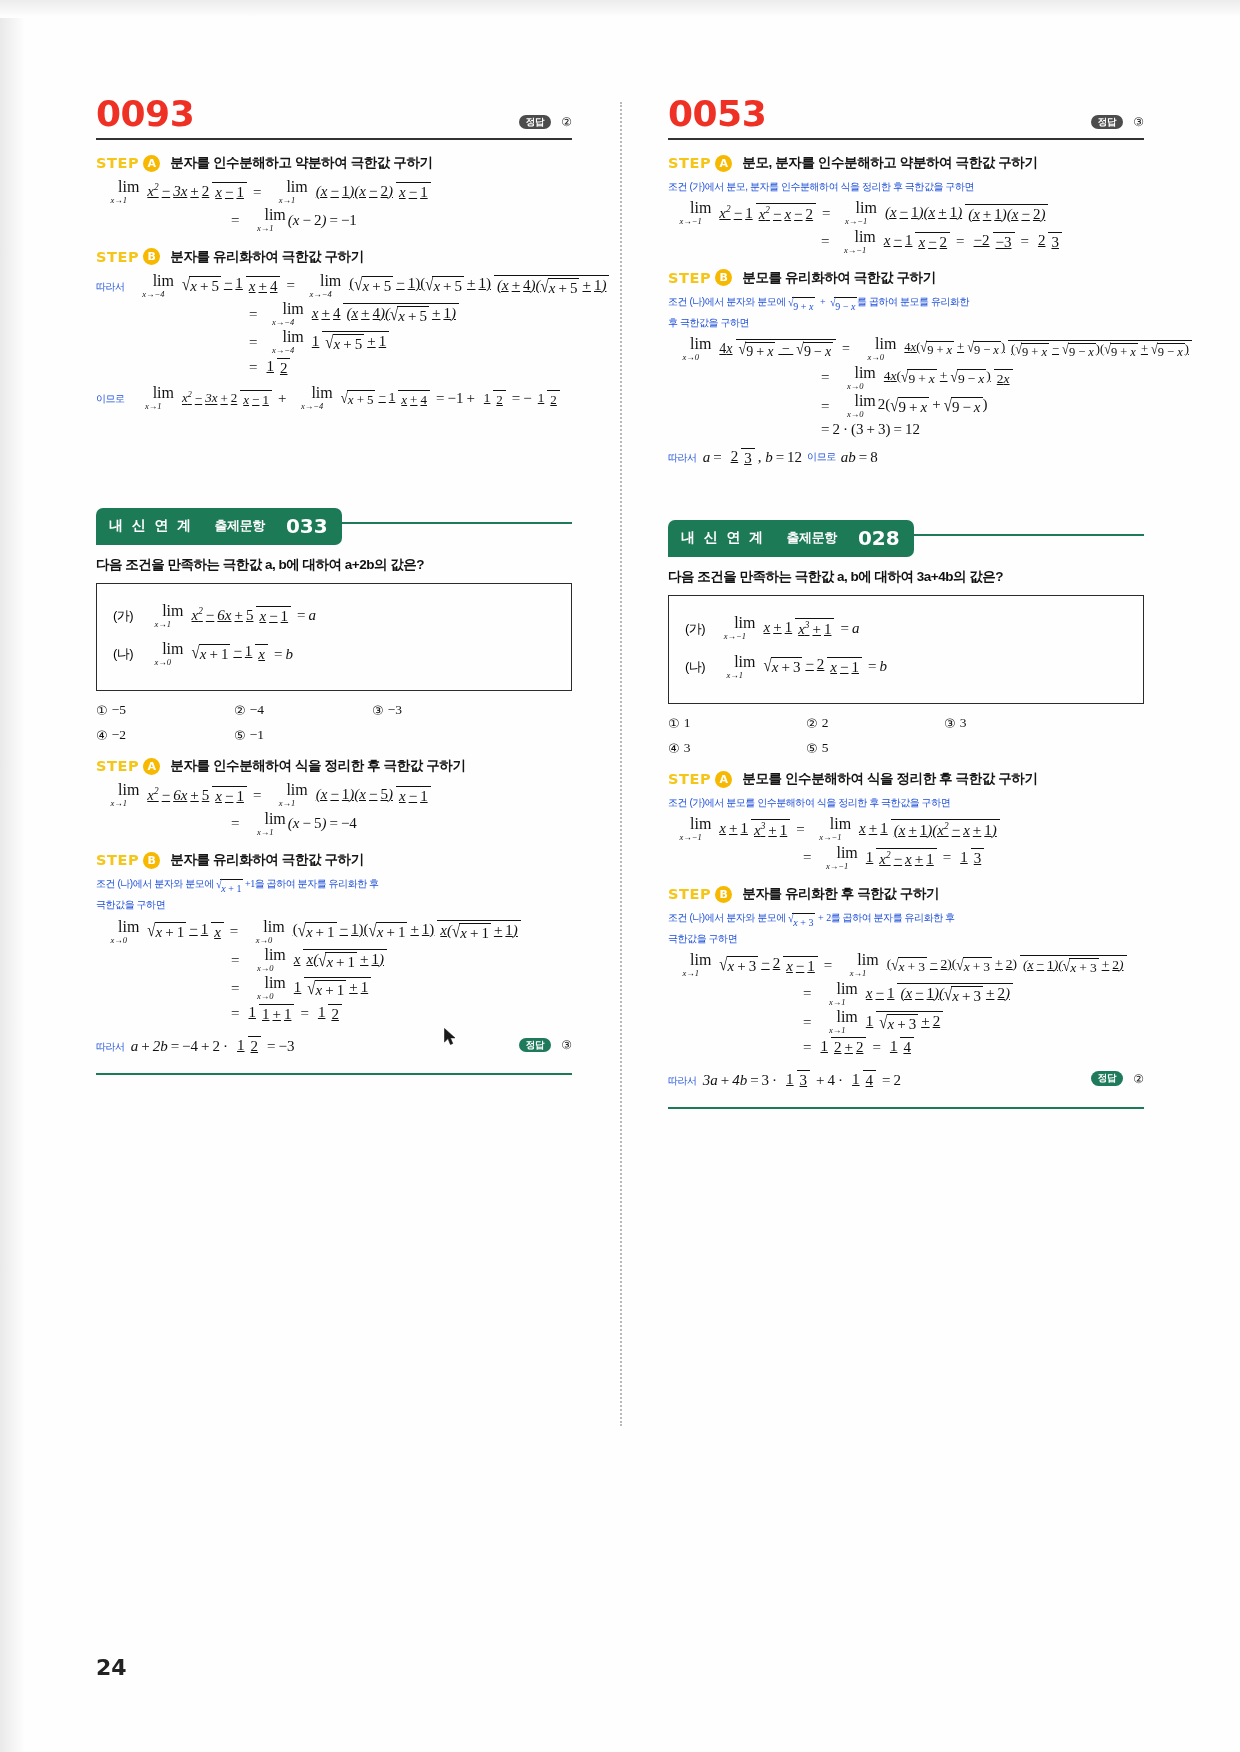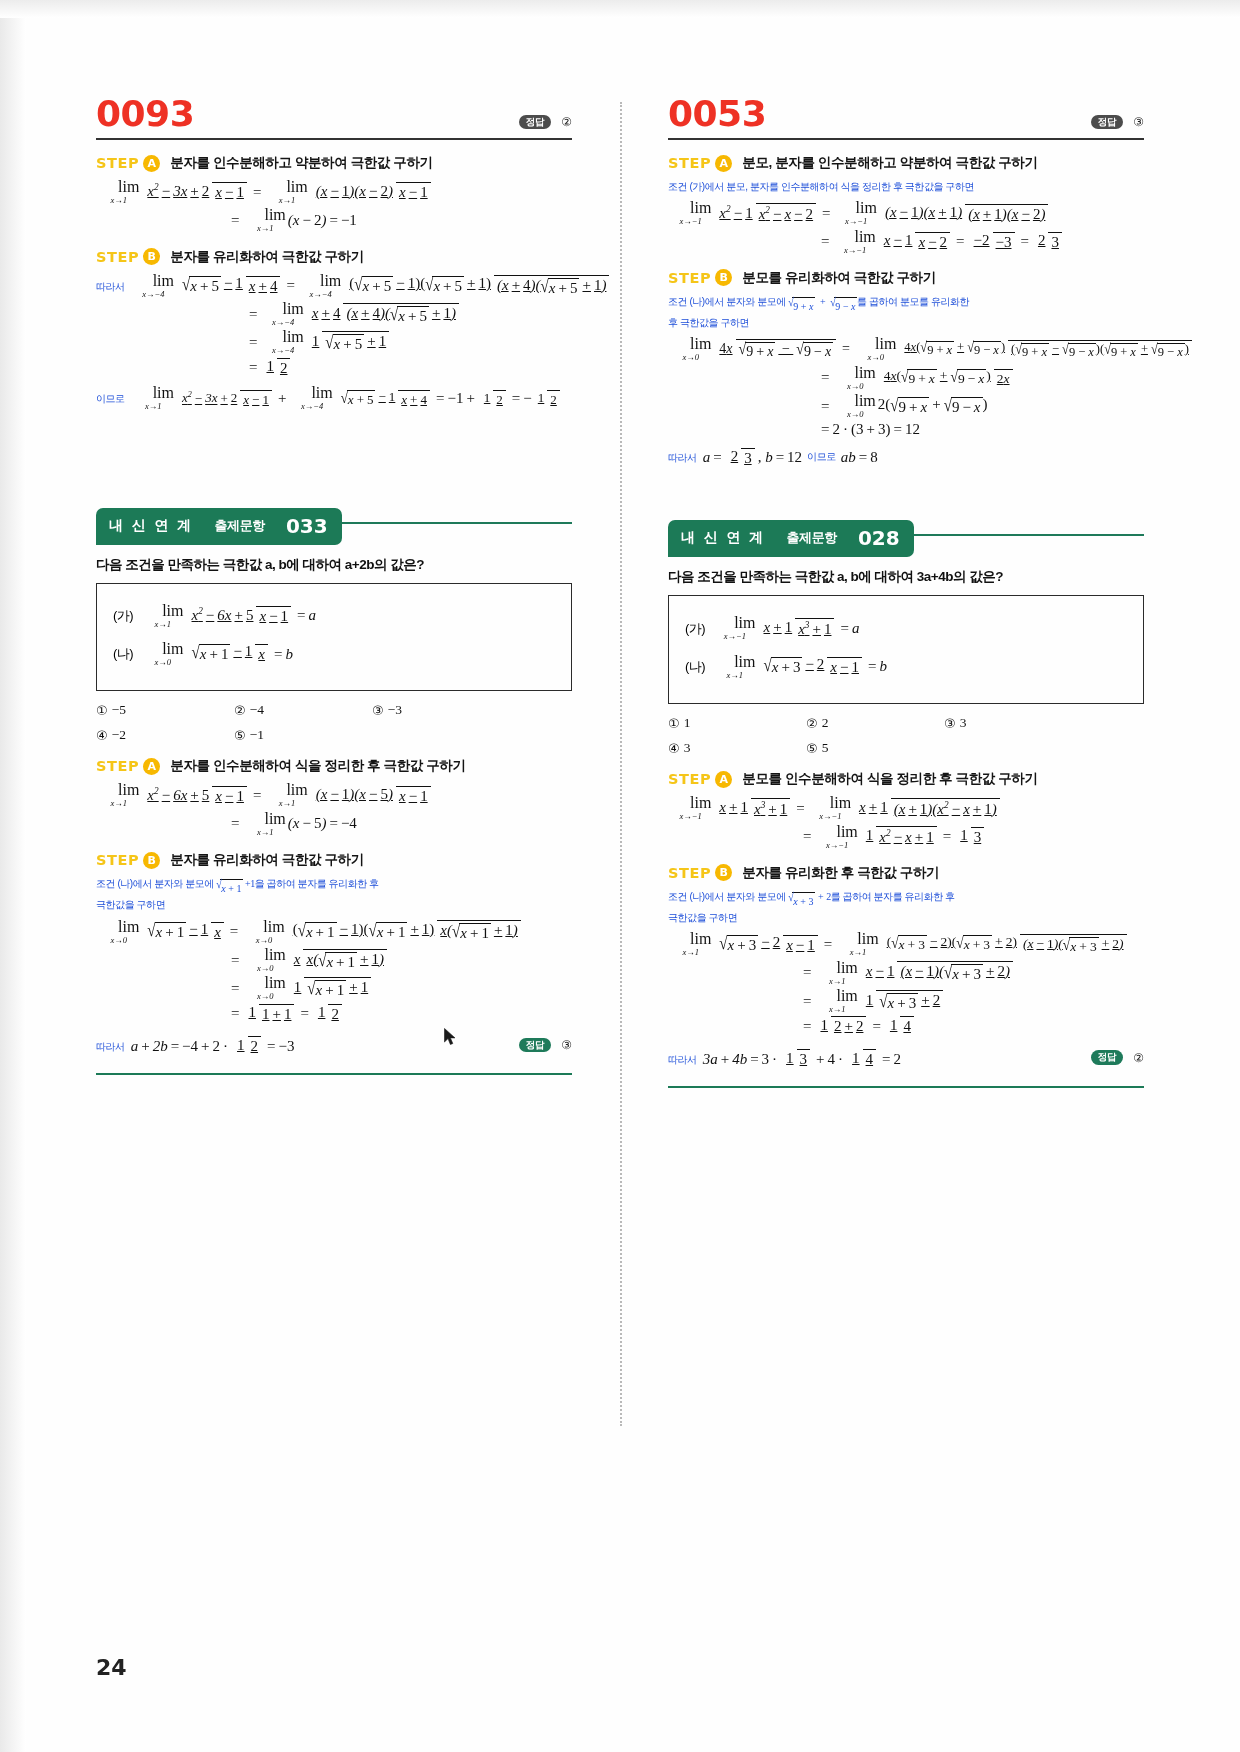--- a/index.html
+++ b/index.html
@@ -841,20 +841,21 @@
             <span class="choice"></span>
           </div>
         </div>
 
         
         <div class="step">
           <span class="step-word">STEP</span>
           <span class="step-badge">A</span>
           <span class="step-title">분모를 인수분해하여 식을 정리한 후 극한값 구하기</span>
         </div>
+        <div class="btext">조건 (가)에서 분모를 인수분해하여 식을 정리한 후 극한값을 구하면</div>
         <div class="math">
           <div class="mline">
             <span class="lim">
                 <span class="lim-op">lim</span>
                 <span class="lim-sub">x→−1</span>
               </span>
             <span class="frac">
                 <span class="num mi">x<span class="op mn">+</span><span class="mn">1</span></span>
                 <span class="den mi">x<sup class="exp">3</sup><span class="op mn">+</span><span class="mn">1</span></span>
               </span>

